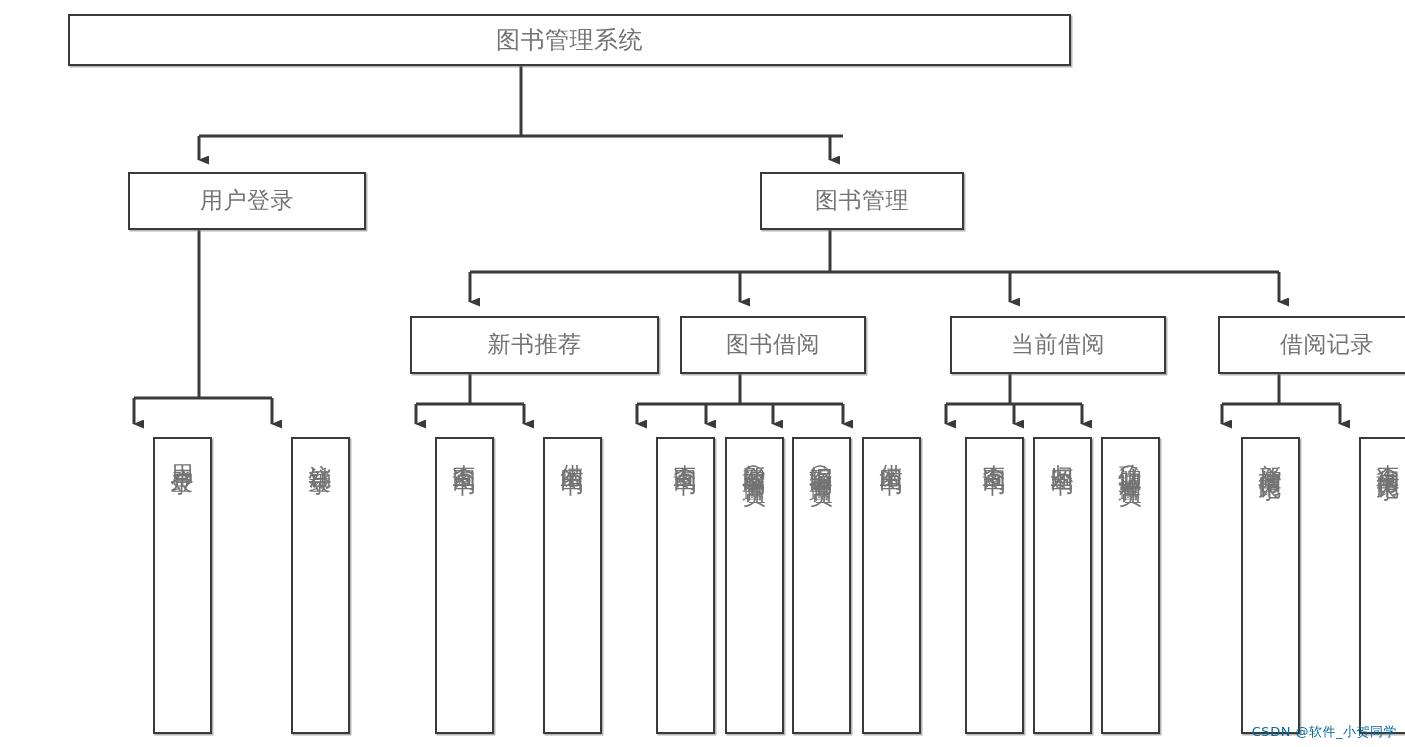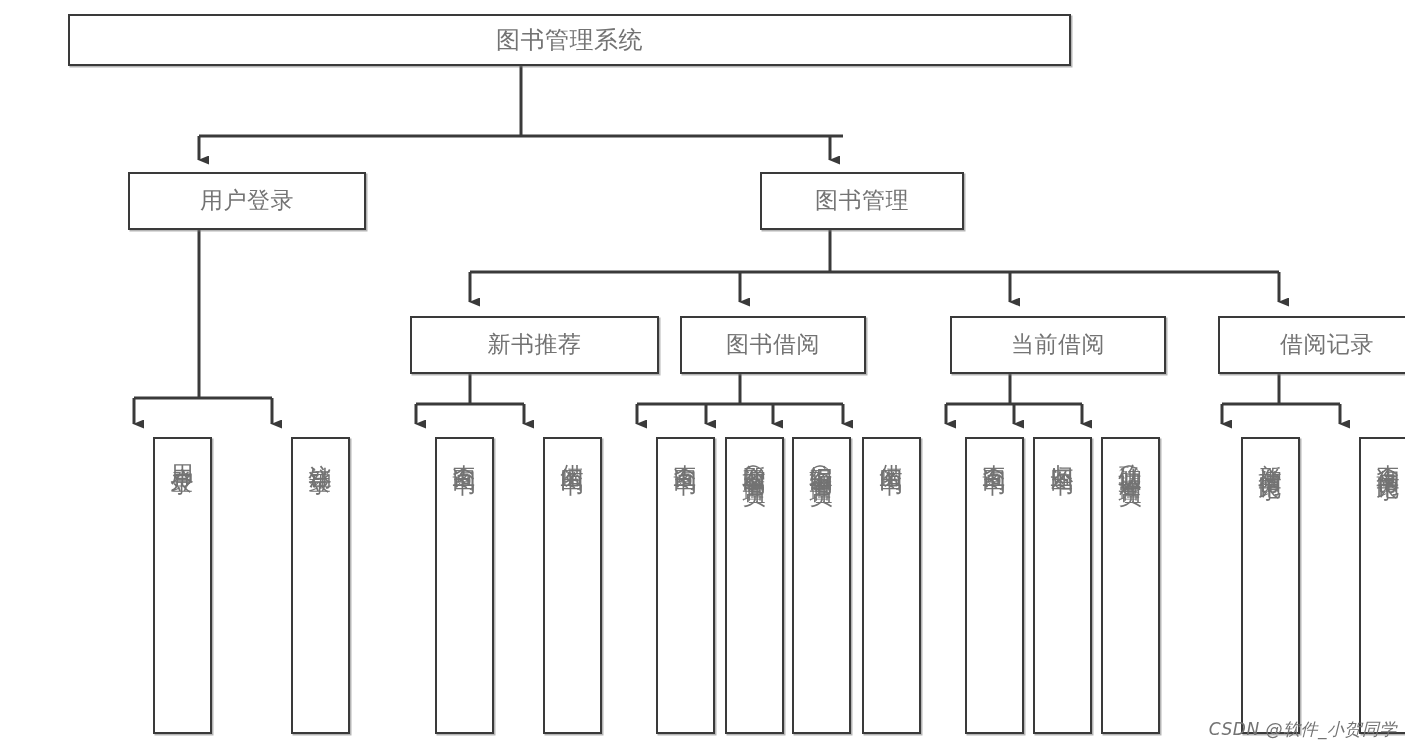--- a/index.html
+++ b/index.html
@@ -61,26 +61,25 @@
     text-orientation: upright;
     font-size: 23px;
     line-height: 1.05;
     letter-spacing: 3px;
     white-space: nowrap;
   }
   .watermark {
     position: absolute;
     right: 8px;
     bottom: 6px;
-    font-size: 17px;
-    color: #737373;
+    font-size: 13px;
+    color: #0369a1;
     letter-spacing: 0.5px;
     white-space: nowrap;
     font-family: "DejaVu Sans", "Liberation Sans", sans-serif;
-    font-style: italic;
   }
 </style>
 </head>
 <body>
 
 <div id="canvas">
 
   <svg id="wires" viewBox="0 0 1405 747" xmlns="http://www.w3.org/2000/svg">
     <defs>
       <marker id="arrowhead" markerWidth="9" markerHeight="11" refX="4.5" refY="10" orient="auto" markerUnits="userSpaceOnUse">

